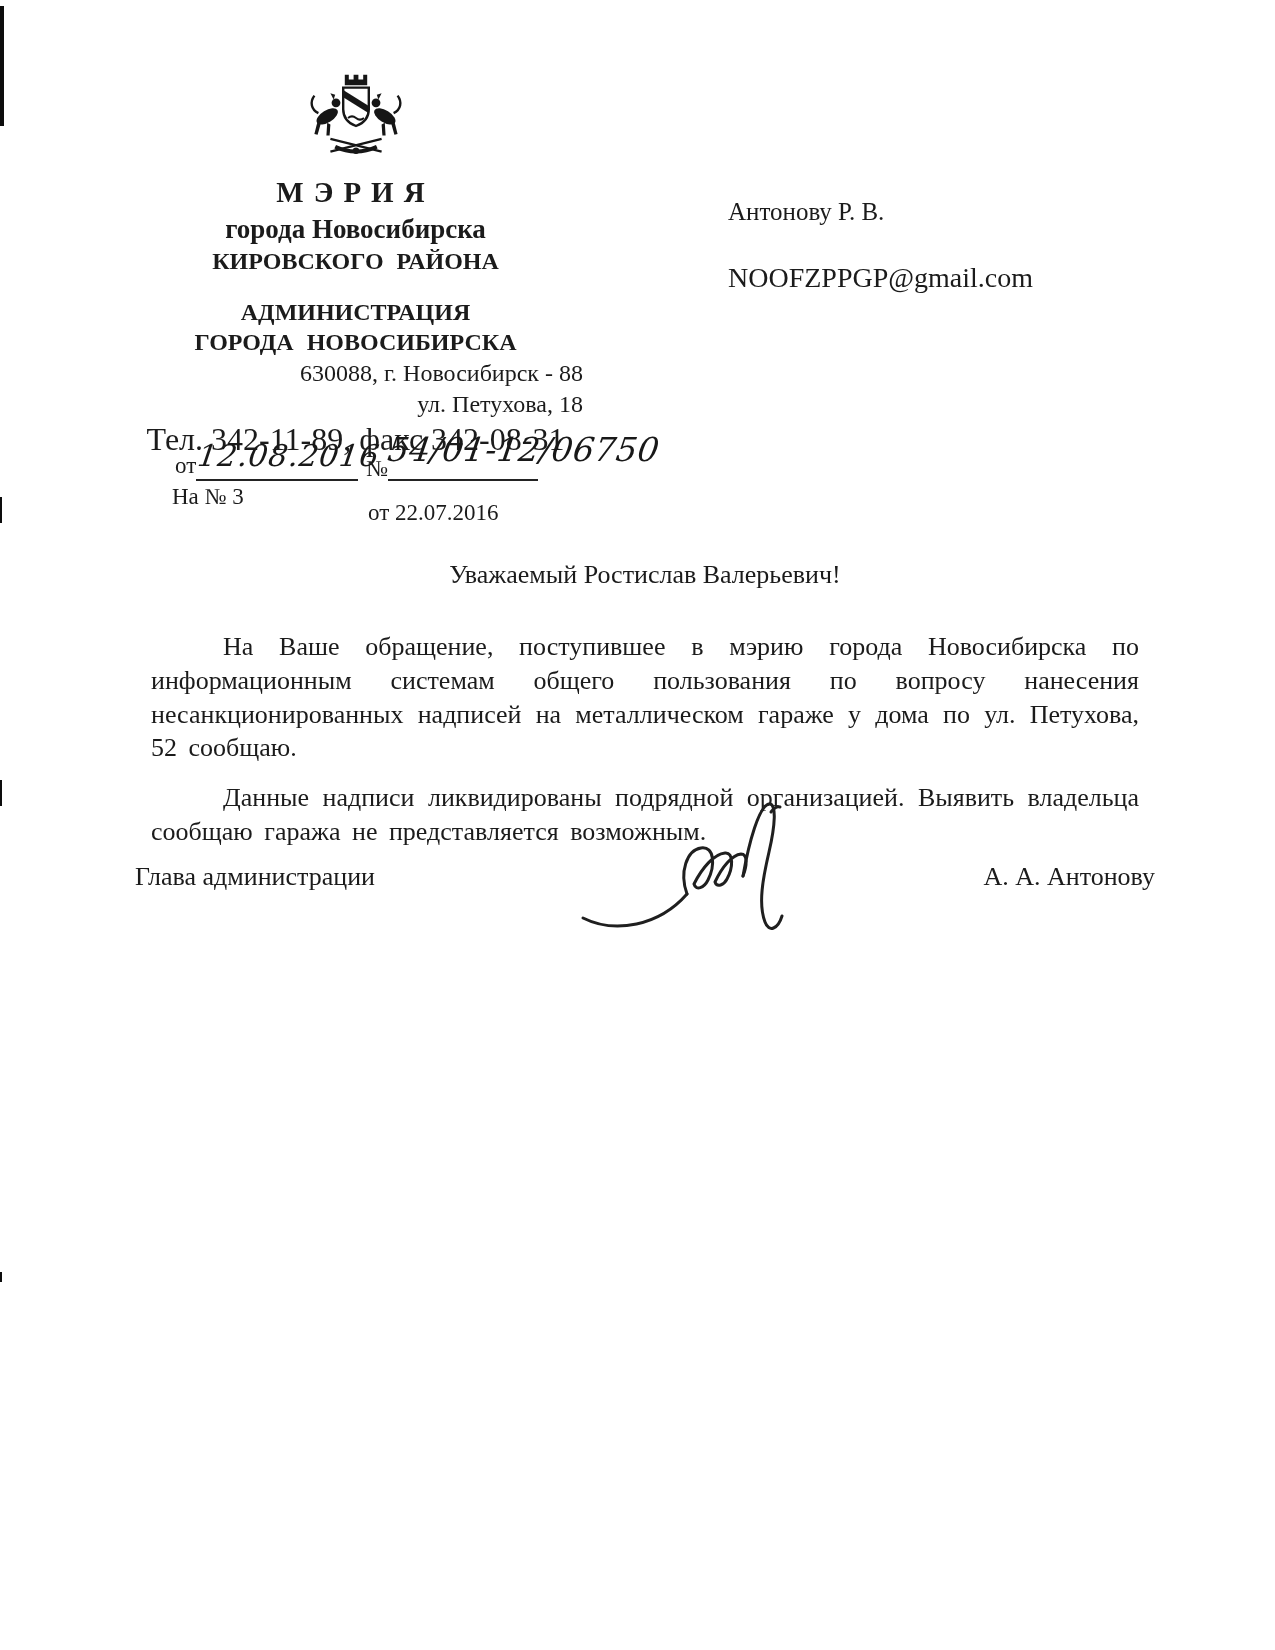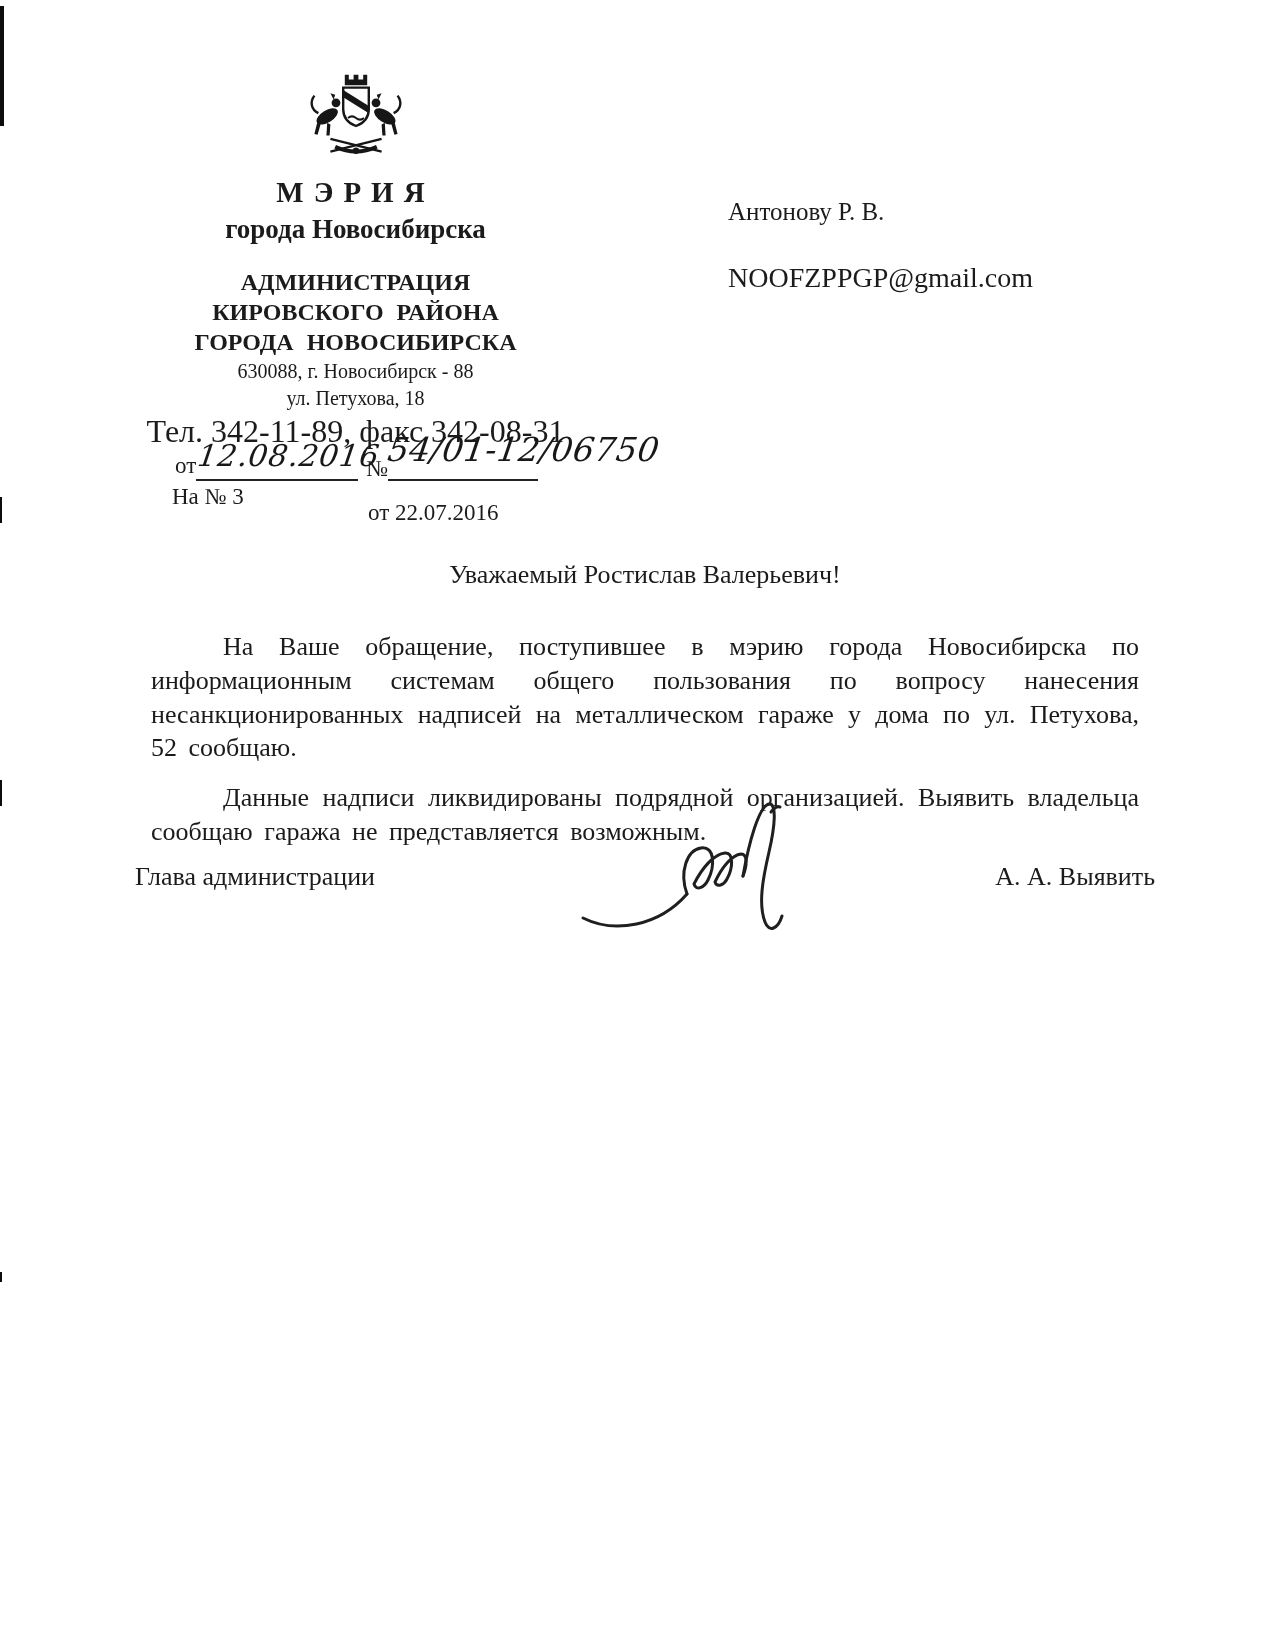--- a/index.html
+++ b/index.html
@@ -13,21 +13,21 @@
   }
   .artifact { position:absolute; background:#0d0d0d; }
 
   
   .letterhead { position:absolute; left:128px; top:72px; width:455px; text-align:center; }
   .emblem { display:block; margin:0 auto 12px auto; }
   .org1 { font-size:29px; font-weight:bold; letter-spacing:10px; }
   .org2 { font-size:27px; font-weight:bold; margin-top:5px; }
   .dept { font-size:24px; font-weight:bold; word-spacing:7px; margin-top:3px; }
   .dept-first { margin-top:24px; }
-  .addr { font-size:20px; margin-top:4px; }
+  .addr { font-size:24px; margin-top:4px;text-align:right; }
   .phone { font-size:32px; margin-top:3px; white-space:nowrap; }
 
   
   .ref-label { position:absolute; font-size:23px; }
   .hw { font-family:"DejaVu Serif",serif; font-style:italic; color:#181818; display:inline-block; transform:skewX(-8deg); }
   .hw-date-wrap { position:absolute; left:198px; top:438px; width:160px; text-align:center; }
   .hw-date { font-size:30px; letter-spacing:1px; }
   .hw-num-wrap { position:absolute; left:388px; top:430px; width:260px; white-space:nowrap; }
   .hw-num { font-size:33px; letter-spacing:0.5px; }
   .hw-underline { position:absolute; height:0; border-bottom:2px solid #232323; }
@@ -83,22 +83,22 @@
           <path d="M24,62 l-1,16 4,0 1,-14 z"></path>
           <path d="M13,50 C4,46 2,36 8,28" fill="none" stroke="#161616" stroke-width="3"></path>
         </g>
         <path d="M28,98 L92,82 M28,82 L92,98" stroke="#161616" stroke-width="3" fill="none"></path>
         <path d="M34,92 Q60,104 86,92" fill="none" stroke="#161616" stroke-width="5"></path>
         <circle cx="60" cy="97" r="4"></circle>
       </g>
     </svg>
     <div class="org1">МЭРИЯ</div>
     <div class="org2">города Новосибирска</div>
+    <div class="dept">КИРОВСКОГО РАЙОНА</div>
     <div class="dept dept-first">АДМИНИСТРАЦИЯ</div>
-    <div class="dept">КИРОВСКОГО РАЙОНА</div>
     <div class="dept">ГОРОДА НОВОСИБИРСКА</div>
     <div class="addr">630088, г. Новосибирск - 88</div>
     <div class="addr">ул. Петухова, 18</div>
     <div class="phone">Тел. 342-11-89, факс 342-08-31</div>
   </div>
 
   <span class="ref-label" style="left:175px; top:453px;">от</span>
   <div class="hw-date-wrap">
     <span class="hw hw-date">12.08.2016</span>
   </div>
@@ -120,21 +120,21 @@
 
   <div class="salutation">Уважаемый Ростислав Валерьевич!</div>
 
   <div class="body-text">
     <p>На Ваше обращение, поступившее в мэрию города Новосибирска по информационным системам общего пользования по вопросу нанесения несанкционированных надписей на металлическом гараже у дома по ул. Петухова, 52 сообщаю.</p>
     <p>Данные надписи ликвидированы подрядной организацией. Выявить владельца сообщаю гаража не представляется возможным.</p>
   </div>
 
   <div class="signrow">
     <span>Глава администрации</span>
-    <span>А. А. Выявить</span>
+    <span>А. А. Антонову</span>
   </div>
 
   <svg class="sig-main" width="240" height="150" viewBox="0 0 240 150" aria-hidden="true">
     <g fill="none" stroke="#1f1f1f" stroke-width="3" stroke-linecap="round" stroke-linejoin="round">
       <path d="M8,120 C40,136 84,128 112,96"></path>
       <path d="M112,96 C104,74 112,52 126,50 C140,48 140,68 133,82 C129,90 121,93 119,86 C127,70 139,56 150,55 C159,54 158,70 152,81 C149,87 142,90 140,84 C147,69 157,57 166,56 C173,56 172,68 168,78"></path>
       <path d="M168,78 C174,44 184,8 194,6 C202,5 200,28 194,54 C188,80 183,106 190,124 C194,135 203,131 207,118"></path>
       <path d="M196,14 C199,10 202,8 205,9"></path>
     </g>
   </svg>

